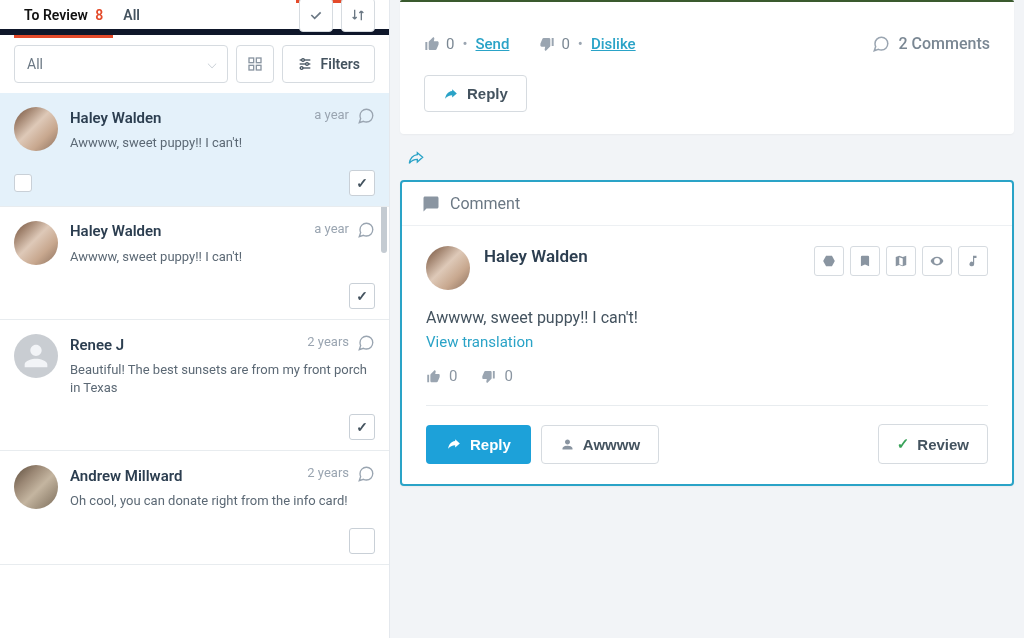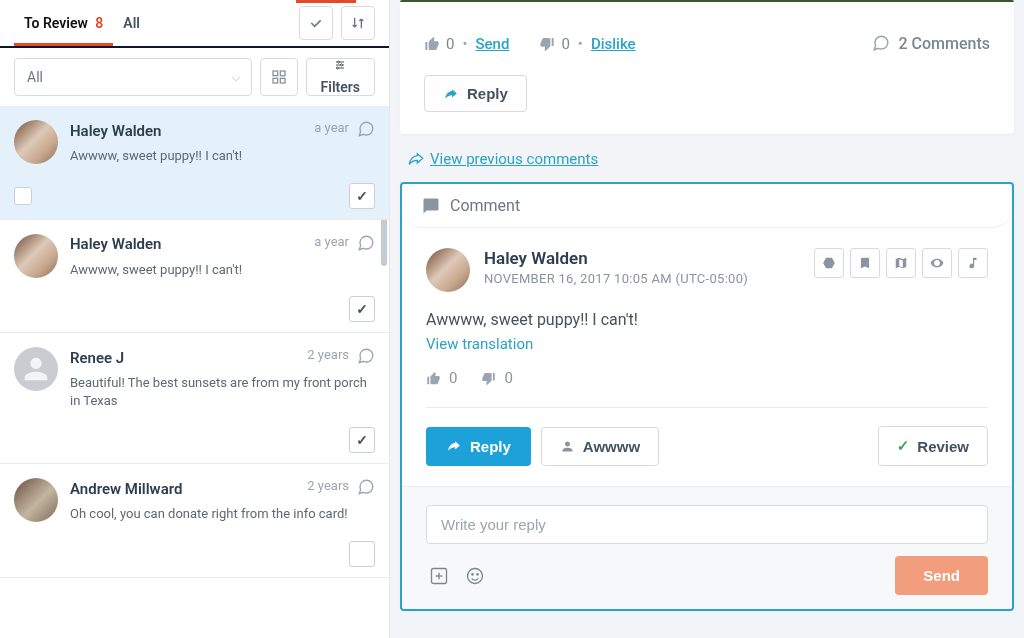--- a/index.html
+++ b/index.html
@@ -2,35 +2,35 @@
 <html><head>
 <meta charset="utf-8">
 <style>
 * { box-sizing: border-box; margin: 0; padding: 0; }
 body { font-family: -apple-system, BlinkMacSystemFont, "Segoe UI", Roboto, Helvetica, Arial, sans-serif; background: #fff; color: #44535f; overflow: hidden; }
 .app { display: flex; width: 1024px; height: 638px; }
 .left { width: 390px; border-right: 1px solid #e4e8ed; display: flex; flex-direction: column; position: relative; }
 .right { flex: 1; background: #f2f4f7; overflow: hidden; position: relative; }
 
 
-.tabs-row { display: flex; align-items: center; padding: 0 14px; border-bottom: 2px solid #0f172a; height: 48px; position: relative; }
+.tabs-row { display: flex; align-items: center; padding: 0 14px; border-bottom: 6px solid #0f172a; height: 35px; position: relative; }
 .tab { padding: 14px 10px; font-size: 14px; color: #44535f; cursor: pointer; font-weight: 600; }
 .tab.active { color: #111; position: relative; }
 .tab.active::after { content: ""; position: absolute; left: 0; bottom: -1px; width: 100%; height: 3px; background: #e44a2a; }
 .tab .count { color: #e44a2a; margin-left: 4px; }
 .tabs-spacer { flex: 1; }
 .icon-btn { width: 34px; height: 34px; border: 1px solid #d6dbe0; border-radius: 4px; display: flex; align-items: center; justify-content: center; background: #fff; cursor: pointer; margin-left: 8px; color: #6b7884; }
 .icon-btn svg { width: 16px; height: 16px; }
 
 
 .filter-row { display: flex; align-items: center; padding: 10px 14px; gap: 8px; }
 .select-all { flex: 1; height: 38px; border: 1px solid #d6dbe0; border-radius: 4px; background: #fff; display: flex; align-items: center; padding: 0 12px; color: #6b7884; font-size: 14px; cursor: pointer; position: relative; }
 .select-all .caret { position: absolute; right: 10px; color: #b6bfc8; font-size: 12px; }
 .table-icon-btn { width: 38px; height: 38px; border: 1px solid #d6dbe0; border-radius: 4px; background: #fff; display: flex; align-items: center; justify-content: center; color: #8a95a1; cursor: pointer; }
-.filters-btn { height: 38px; border: 1px solid #d6dbe0; border-radius: 4px; background: #fff; display: flex; align-items: center; padding: 0 14px; gap: 8px; color: #44535f; font-size: 14px; font-weight: 600; cursor: pointer; flex-direction: column; }
+.filters-btn { height: 38px; border: 1px solid #d6dbe0; border-radius: 4px; background: #fff; display: flex; align-items: center; padding: 0 14px; gap: 8px; color: #44535f; font-size: 14px; font-weight: 600; cursor: pointer; }
 
 
 .list { flex: 1; overflow-y: auto; position: relative; }
 .list-scroll-thumb { position: absolute; right: 2px; top: 0; width: 6px; height: 160px; background: #c4cbd2; border-radius: 3px; }
 .item { display: flex; padding: 14px 14px 10px 14px; border-bottom: 1px solid #e8ecef; position: relative; cursor: pointer; }
 .item.selected { background: #e4f1fa; }
 .avatar { width: 44px; height: 44px; border-radius: 50%; background: #c5c9cd; flex-shrink: 0; overflow: hidden; display: flex; align-items: center; justify-content: center; }
 .avatar.default { background: #c9cdd2; }
 .avatar.default svg { width: 34px; height: 34px; fill: #f2f4f7; }
 .avatar.photo1 { background: linear-gradient(135deg, #6b4e3d 0%, #a0826d 20%, #dec9b8 45%, #c8a88f 70%, #8b6f5c 100%); }
@@ -48,31 +48,31 @@
 
 
 .right-inner { padding: 0 10px; }
 .post-card { background: #fff; border-radius: 4px; margin-bottom: 14px; box-shadow: 0 1px 2px rgba(0,0,0,0.04); }
 .post-image-strip { height: 2px; background: #3a5a2e; border-radius: 4px 4px 0 0; margin-bottom: 22px; }
 .post-actions { display: flex; align-items: center; padding: 10px 24px 22px 24px; gap: 8px; color: #7a8793; font-size: 15px; }
 .post-actions .thumb { display: flex; align-items: center; gap: 6px; }
 .post-actions .thumb svg { width: 16px; height: 16px; fill: #9aa5b1; }
 .post-actions .dot { color: #9aa5b1; margin: 0 2px; }
 .post-actions a { color: #2aa3c7; text-decoration: underline; font-weight: 500; cursor: pointer; }
-.post-actions .comments-count { margin-left: auto; display: flex; align-items: flex-start; gap: 8px; color: #7a8793; font-size: 16px; font-weight: 500; }
+.post-actions .comments-count { margin-left: auto; display: flex; align-items: flex-end; gap: 8px; color: #7a8793; font-size: 16px; font-weight: 500; }
 .post-actions .comments-count svg { width: 18px; height: 18px; stroke: #9aa5b1; fill: none; }
 .reply-btn-small { margin: 0 24px 22px 24px; display: inline-flex; align-items: center; gap: 8px; border: 1px solid #d6dbe0; background: #fff; border-radius: 4px; padding: 9px 18px; font-size: 15px; font-weight: 600; color: #44535f; cursor: pointer; }
 .reply-btn-small svg { width: 16px; height: 14px; fill: #2aa3c7; }
 
 .view-prev { display: flex; align-items: center; gap: 6px; padding: 2px 0 14px 8px; }
 .view-prev svg { width: 16px; height: 16px; stroke: #2aa3c7; fill: none; }
 .view-prev a { color: #2aa3c7; text-decoration: underline; font-size: 15px; cursor: pointer; }
 
 .comment-card { background: #fff; border: 2px solid #2aa3c7; border-radius: 4px; box-shadow: 0 1px 2px rgba(0,0,0,0.04); }
-.comment-header { display: flex; align-items: center; gap: 10px; padding: 12px 20px; color: #6b7884; font-size: 16px; border-bottom: 1px solid #edf0f3; border-radius: 20px; }
+.comment-header { display: flex; align-items: center; gap: 10px; padding: 12px 20px; color: #6b7884; font-size: 16px; border-bottom: 1px solid #edf0f3; }
 .comment-header svg { width: 18px; height: 18px; fill: #8a95a1; }
 .comment-body { padding: 20px 24px; }
 .c-top { display: flex; align-items: flex-start; }
 .c-avatar { width: 44px; height: 44px; border-radius: 50%; background: linear-gradient(135deg, #6b4e3d 0%, #a0826d 20%, #dec9b8 45%, #c8a88f 70%, #8b6f5c 100%); flex-shrink: 0; }
 .c-info { margin-left: 14px; }
 .c-name { font-size: 17px; font-weight: 600; color: #2c3e50; }
 .c-date { font-size: 13px; color: #8a95a1; letter-spacing: 0.3px; margin-top: 3px; }
 .c-icons { margin-left: auto; display: flex; gap: 6px; }
 .c-icons .sq { width: 30px; height: 30px; border: 1px solid #d6dbe0; border-radius: 3px; display: flex; align-items: center; justify-content: center; cursor: pointer; color: #8a95a1; }
 .c-icons .sq svg { width: 14px; height: 14px; }
@@ -269,36 +269,34 @@
               <path d="M14 4l8 7-8 7v-4c-5 0-9 2-12 6 1-6 4-12 12-13V4z"></path>
             </svg>
           <span>Reply</span>
         </button>
       </div>
 
       <div class="view-prev">
         <svg viewBox="0 0 24 24" stroke-width="2">
             <path d="M14 4l8 7-8 7v-4c-5 0-9 2-12 6 1-6 4-12 12-13V4z"></path>
           </svg>
-        <a>View previous comments</a>
       </div>
 
       <div class="comment-card">
         <div class="comment-header">
           <svg viewBox="0 0 24 24">
               <path d="M20 2H4c-1.1 0-2 .9-2 2v18l4-4h14c1.1 0 2-.9 2-2V4c0-1.1-.9-2-2-2z"></path>
             </svg>
           <span>Comment</span>
         </div>
         <div class="comment-body">
           <div class="c-top">
             <div class="c-avatar"></div>
             <div class="c-info">
               <div class="c-name">Haley Walden</div>
-              <div class="c-date">NOVEMBER 16, 2017 10:05 AM (UTC-05:00)</div>
             </div>
             <div class="c-icons">
               <div class="sq">
                   <svg viewBox="0 0 24 24" fill="currentColor">
                     <path d="M17 3H7L2 12l5 9h10l5-9-5-9z"></path>
                   </svg>
                 </div>
               <div class="sq">
                   <svg viewBox="0 0 24 24" fill="currentColor">
                     <path d="M17 3H7a2 2 0 0 0-2 2v16l7-3 7 3V5a2 2 0 0 0-2-2z"></path>
@@ -350,38 +348,17 @@
                   <path d="M12 12c2.2 0 4-1.8 4-4s-1.8-4-4-4-4 1.8-4 4 1.8 4 4 4zm0 2c-2.7 0-8 1.3-8 4v2h16v-2c0-2.7-5.3-4-8-4z"></path>
                 </svg>
               <span>Awwww</span>
             </button>
             <button class="btn-review">
               <span class="chk">✓</span>
               <span>Review</span>
             </button>
           </div>
         </div>
-        <div class="reply-area">
-          <input class="reply-input" placeholder="Write your reply" style="">
-          <div class="reply-foot">
-            <div class="ri">
-              <svg viewBox="0 0 24 24" fill="none" stroke="currentColor" stroke-width="1.6">
-                  <rect x="3" y="3" width="18" height="18" rx="2"></rect>
-                  <line x1="12" y1="8" x2="12" y2="16"></line>
-                  <line x1="8" y1="12" x2="16" y2="12"></line>
-                </svg>
-            </div>
-            <div class="ri">
-              <svg viewBox="0 0 24 24" fill="none" stroke="currentColor" stroke-width="1.6">
-                  <circle cx="12" cy="12" r="9"></circle>
-                  <circle cx="9" cy="10" r="0.8" fill="currentColor"></circle>
-                  <circle cx="15" cy="10" r="0.8" fill="currentColor"></circle>
-                  <path d="M8 15c1 1.5 2.5 2 4 2s3-.5 4-2"></path>
-                </svg>
-            </div>
-            <button class="btn-send">Send</button>
-          </div>
-        </div>
       </div>
 
     </div>
   </div>
 </div>
 
 </body></html>

